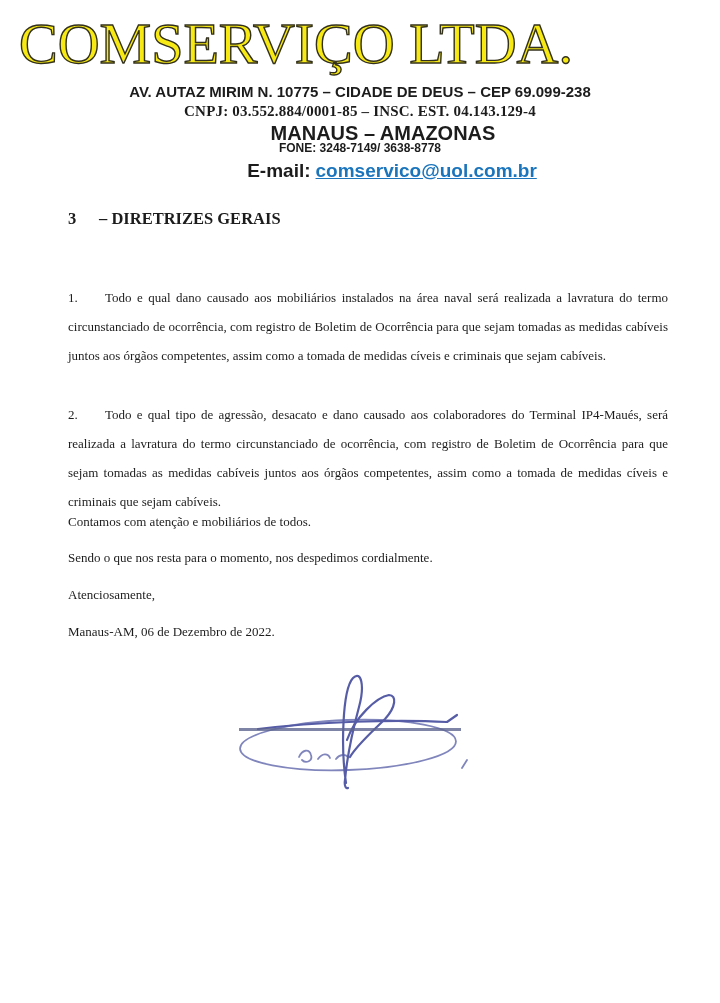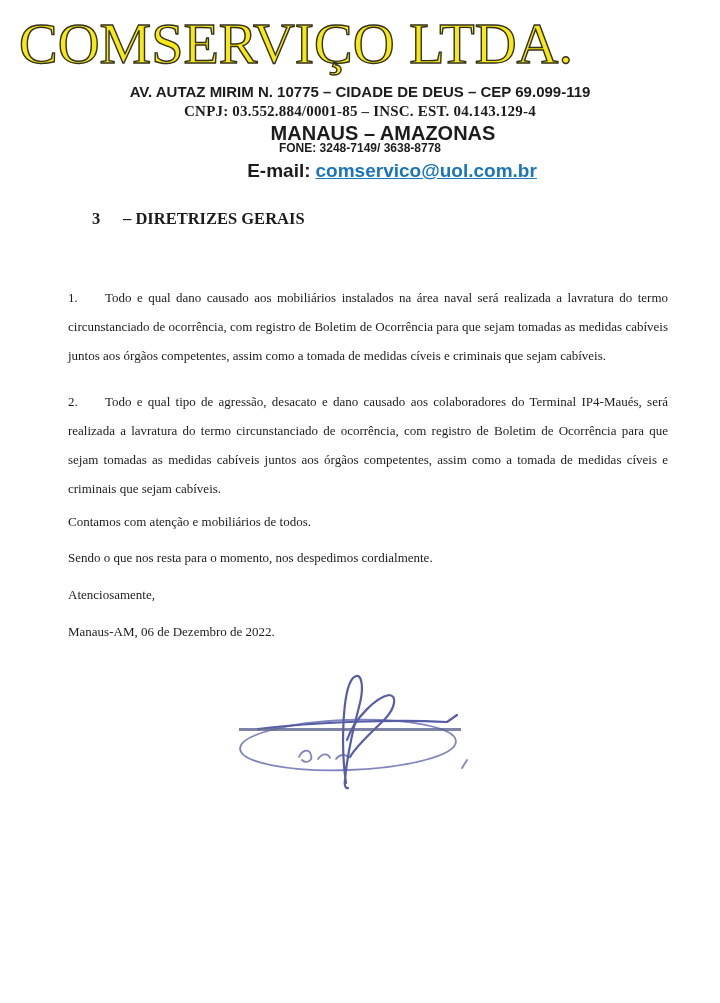--- a/index.html
+++ b/index.html
@@ -28,21 +28,21 @@
   .sans{font-family:"Liberation Sans", sans-serif;font-weight:700;}
   .serifb{font-family:"Liberation Serif", serif;font-weight:700;}
   .addr{top:83px;font-size:15px;}
   .cnpj{top:103px;font-size:15px;letter-spacing:.2px;}
   .city{top:122px;font-size:20px;margin-left:23px;}
   .fone{top:141px;font-size:12px;}
   .email{top:160px;font-size:19px;padding-left:32px;}
   .email-link{color:var(--link-blue,#1b75bc);text-decoration:underline;margin-left:5px;}
   
   .block{position:absolute;left:68px;width:600px;margin:0;}
-  .heading{font-family:"Liberation Serif", serif;font-weight:700;font-size:16.5px;line-height:20px;margin-left:24px;}
+  .heading{font-family:"Liberation Serif", serif;font-weight:700;font-size:16.5px;line-height:20px;}
   .hnum{display:inline-block;width:31px;}
   .body-p{
     font-size:13px;line-height:29px;
     text-align:justify;
   }
   .pnum{display:inline-block;width:37px;}
   .single{text-align:left;}
   
   .signature{position:absolute;left:195px;top:645px;width:330px;height:150px;}
   .signature svg{position:absolute;left:0;top:0;}
@@ -65,39 +65,39 @@
     white-space:nowrap;
   }
 </style>
 </head>
 <body>
 
 <div class="page">
 
   <header>
     <h1 class="company-title">COMSERVIÇO LTDA.</h1>
-    <div class="hline sans addr">AV. AUTAZ MIRIM N. 10775 – CIDADE DE DEUS – CEP 69.099-119</div>
+    <div class="hline sans addr">AV. AUTAZ MIRIM N. 10775 – CIDADE DE DEUS – CEP 69.099-238</div>
     <div class="hline serifb cnpj">CNPJ: 03.552.884/0001-85 – INSC. EST. 04.143.129-4</div>
     <div class="hline sans city">MANAUS – AMAZONAS</div>
     <div class="hline sans fone">FONE: 3248-7149/ 3638-8778</div>
     <div class="hline sans email">
       <span>E-mail:</span><a href="#" class="email-link">comservico@uol.com.br</a>
     </div>
   </header>
 
   <main>
     <div class="block heading" style="top:209px">
       <span class="hnum">3</span><span>– DIRETRIZES GERAIS</span>
     </div>
 
     <p class="block body-p" style="top:283px">
       <span class="pnum">1.</span><span>Todo e qual dano causado aos mobiliários instalados na área naval será realizada a lavratura do termo circunstanciado de ocorrência, com registro de Boletim de Ocorrência para que sejam tomadas as medidas cabíveis juntos aos órgãos competentes, assim como a tomada de medidas cíveis e criminais que sejam cabíveis.</span>
     </p>
 
-    <p class="block body-p" style="top:387px">
+    <p class="block body-p" style="top:400px">
       <span class="pnum">2.</span><span>Todo e qual tipo de agressão, desacato e dano causado aos colaboradores do Terminal IP4-Maués, será realizada a lavratura do termo circunstanciado de ocorrência, com registro de Boletim de Ocorrência para que sejam tomadas as medidas cabíveis juntos aos órgãos competentes, assim como a tomada de medidas cíveis e criminais que sejam cabíveis.</span>
     </p>
 
     <p class="block body-p single" style="top:507px">Contamos com atenção e mobiliários de todos.</p>
     <p class="block body-p single" style="top:543px">Sendo o que nos resta para o momento, nos despedimos cordialmente.</p>
     <p class="block body-p single" style="top:580px">Atenciosamente,</p>
     <p class="block body-p single" style="top:617px">Manaus-AM, 06 de Dezembro de 2022.</p>
   </main>
 
   <div class="signature">

